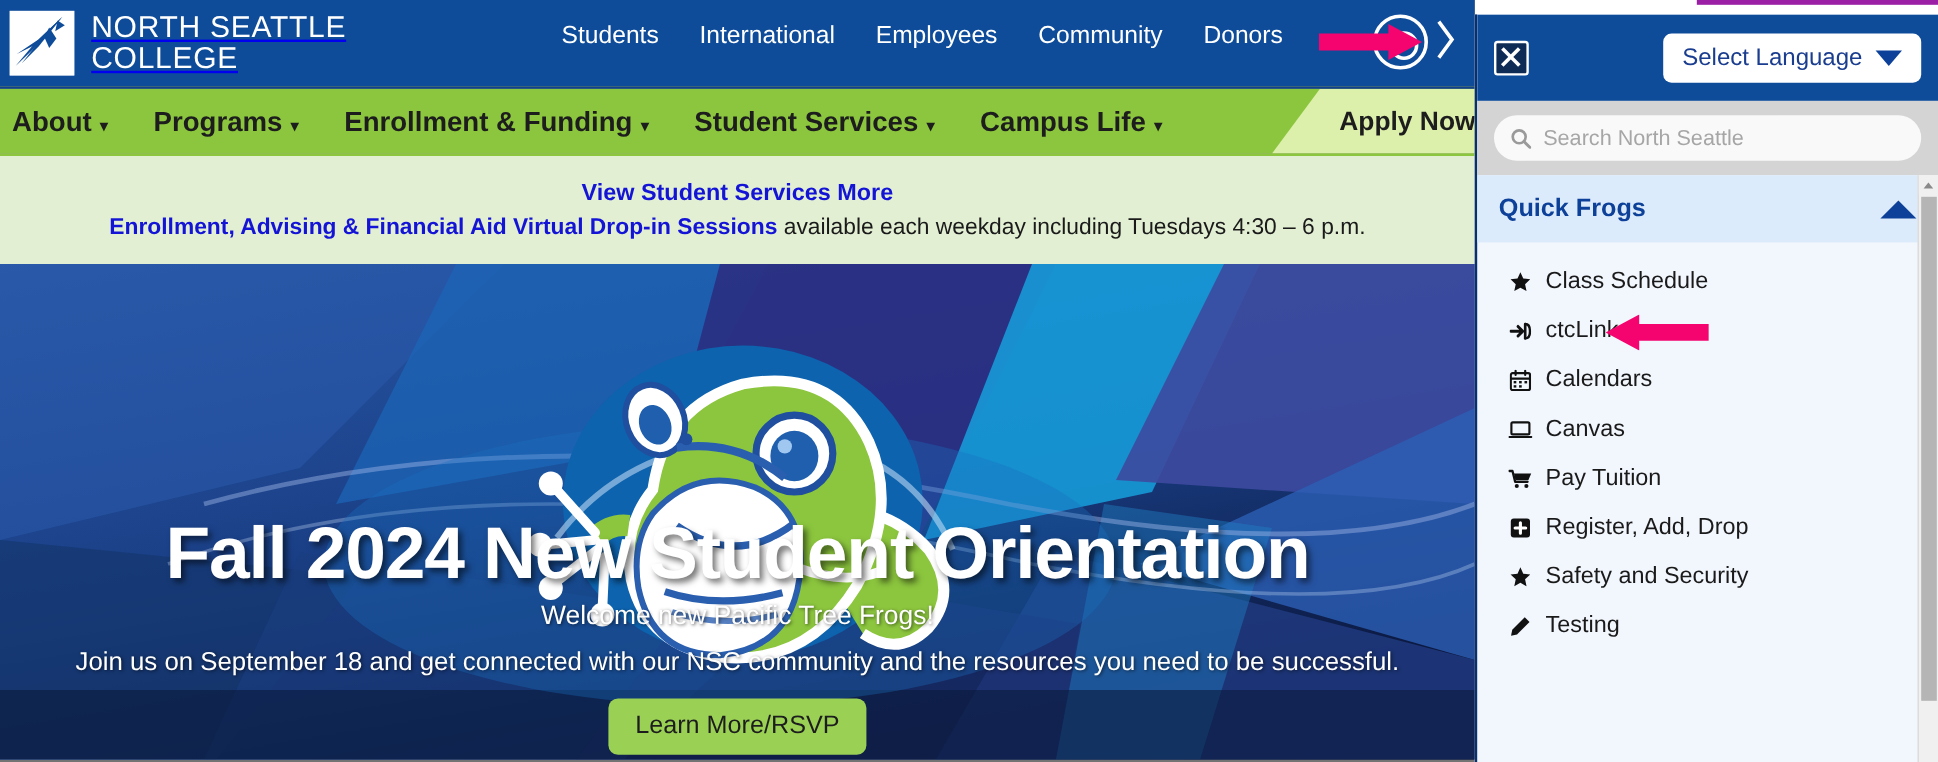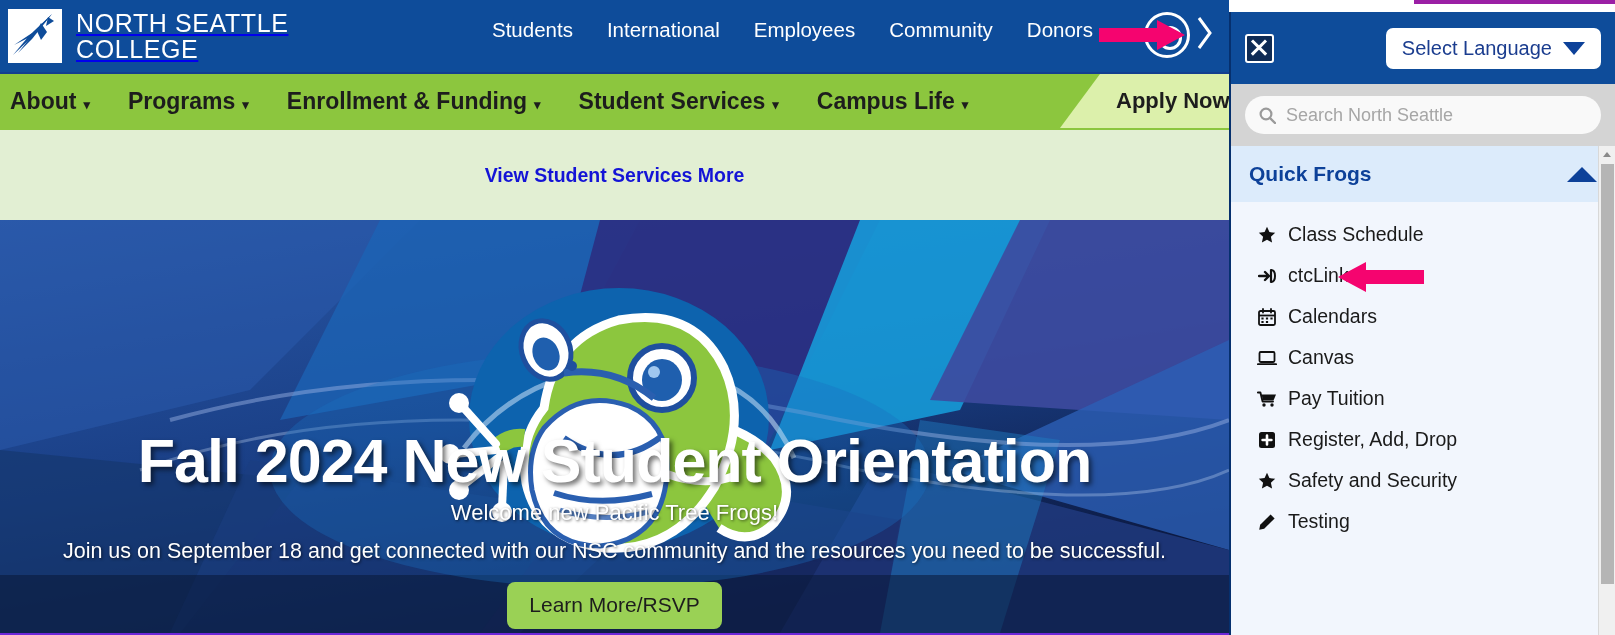--- a/index.html
+++ b/index.html
@@ -9,21 +9,21 @@
     font-family: "Liberation Sans", sans-serif;
     background: #fff;
   }
   #page { position: relative; width: 1615px; height: 635px; overflow: hidden; }
 
   
   #site {
     position: absolute; left: 0; top: 0;
     width: 1229px; height: 635px;
     overflow: hidden;
-    background: #6d28d9;
+    background: #737373;
   }
 
   
   .topbar {
     position: relative;
     height: 72px;
     background: #0e4c9a;
     display: flex; align-items: center;
   }
   .logo-wrap { display:flex; align-items:center; padding-left: 8px; }
@@ -33,21 +33,21 @@
   }
   .logo-mark svg { display:block; }
   .logo-text {
     margin-left: 14px; color: #fff;
     font-size: 25px; line-height: 26px; letter-spacing: .6px;
     font-weight: 400;
   }
   .logo-text div { white-space: nowrap; }
 
   .topnav {
-    position:absolute; left: 492px; top: 18px;
+    position:absolute; left: 468px; top: 18px;
     display: flex; align-items: center; gap: 34px;
   }
   .topnav a {
     color: #fff; font-size: 20.5px; text-decoration: none; white-space: nowrap;
   }
   .search-circle {
     position: absolute; left: 1144px; top: 12px;
     width: 46px; height: 46px; border: 3px solid #fff; border-radius: 50%;
   }
   .search-circle::after{
@@ -310,20 +310,23 @@
       <div class="apply-wedge">
         <span class="shadowtri"></span>
         <a class="apply-label" href="#">Apply Now!</a>
       </div>
     </div>
 
     <div class="notice">
       <div class="l1">
         <a href="#">View Student Services More</a>
       </div>
+      <div class="l2">
+        <a href="#">Enrollment, Advising &amp; Financial Aid Virtual Drop-in Sessions</a><span> available each weekday including Tuesdays 4:30 – 6 p.m.</span>
+      </div>
     </div>
 
     <div class="hero">
       <svg class="poly" width="1229" height="413" viewBox="0 0 1229 413">
         <defs>
           <linearGradient id="gbase" x1="0" y1="0" x2="0.5" y2="1">
             <stop offset="0" stop-color="#2a59a8"></stop>
             <stop offset="0.55" stop-color="#1a3f86"></stop>
             <stop offset="1" stop-color="#0c1a43"></stop>
           </linearGradient>

